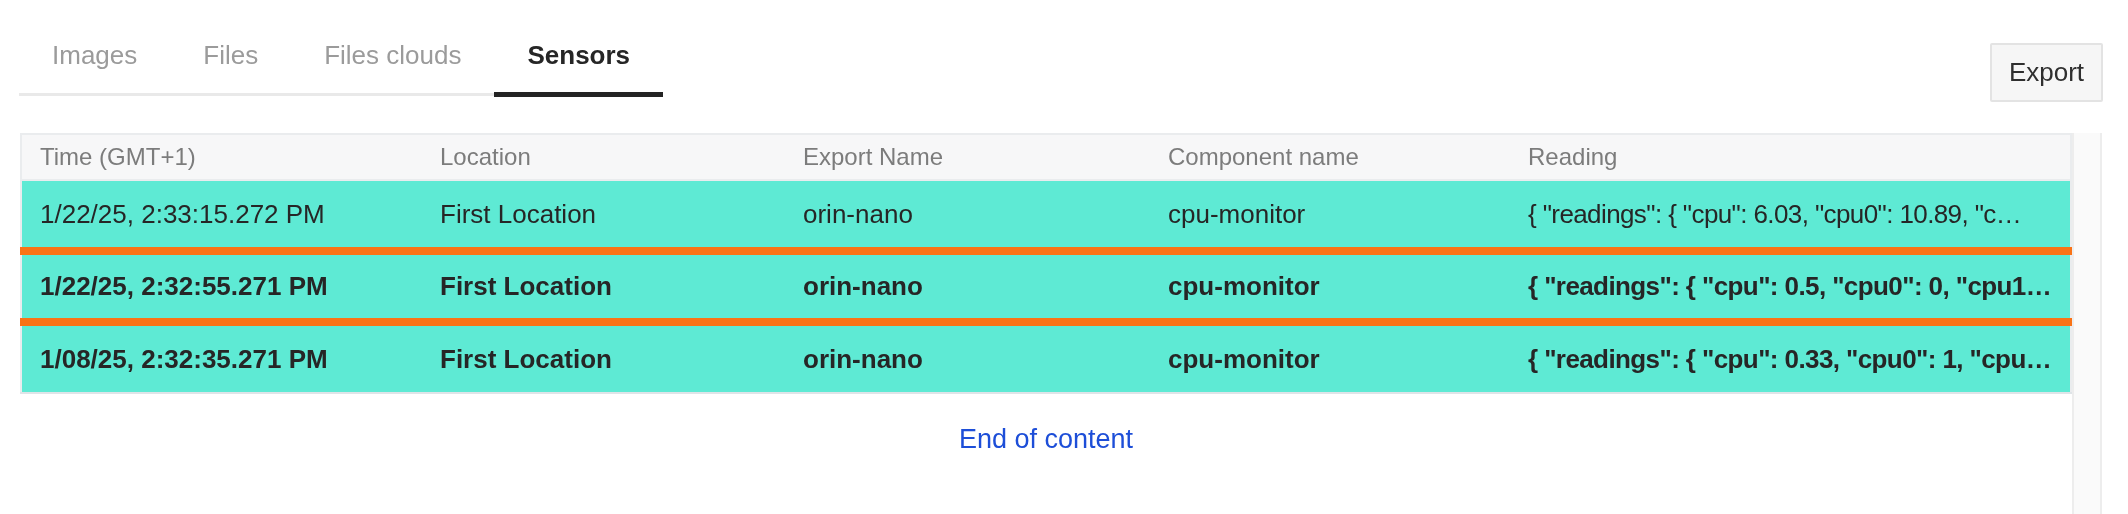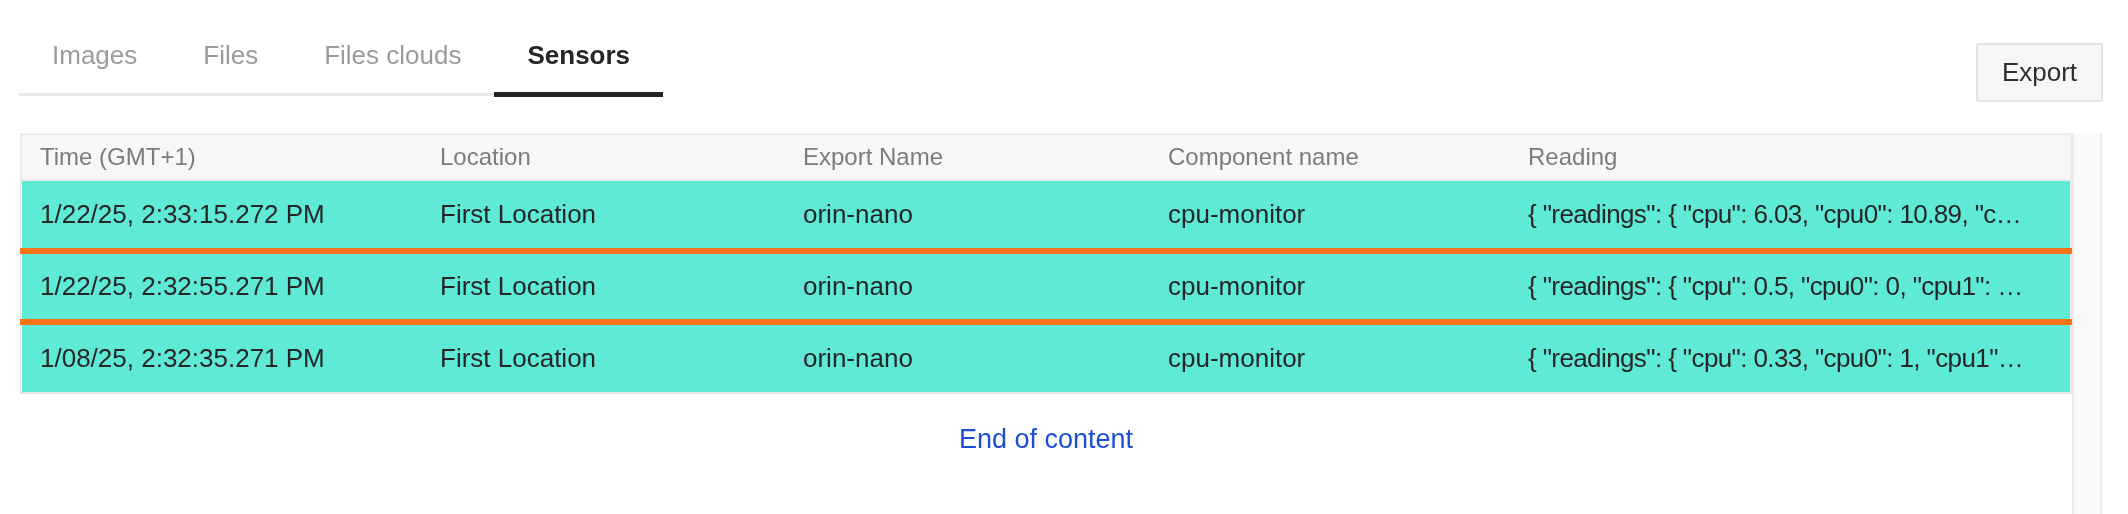--- a/index.html
+++ b/index.html
@@ -8,42 +8,42 @@
 
   
   .tabbar { position:absolute; left:19px; top:26px; display:inline-flex;
             border-bottom:3px solid #e9e9e9; }
   .tab { padding:14px 33px 22px 33px; font-size:26px; line-height:30px;
          color:#9b9b9b; border-bottom:5px solid transparent; margin-bottom:-4px;
          cursor:pointer; white-space:nowrap; }
   .tab.active { color:#262626; font-weight:700; border-bottom-color:#232323; }
 
   
-  .export-btn { position:absolute; top:43px; right:25px; width:127px; height:59px;
+  .export-btn { position:absolute; top:43px; right:25px; width:113px; height:59px;
                 background:#f6f6f6; border:2px solid #e3e3e3; border-radius:2px;
                 font-family:"Liberation Sans", sans-serif;
                 font-size:26px; color:#2f2f2f; cursor:pointer; }
 
   
   .panel { position:absolute; left:20px; top:133px; right:26px; bottom:0;
            display:flex; align-items:stretch; }
   .table-wrap { flex:1 1 auto; min-width:0; }
   .gutter { flex:0 0 30px; background:#fafafa;
             border-left:2px solid #ededed; border-right:2px solid #ededed; }
 
   
   table { width:100%; border-collapse:collapse; table-layout:fixed;
           border:2px solid #eaecee; border-bottom-color:#dfe4e8; }
   thead th { height:46px; background:#f7f7f8; font-weight:400; font-size:24px;
              color:#7c7c7c; text-align:left; padding:0 10px 0 18px;
              border-bottom:2px solid #eaecee; white-space:nowrap; overflow:hidden; }
   tbody td { height:71px; font-size:26px; color:#262626; text-align:left;
              padding:0 10px 0 18px; white-space:nowrap; overflow:hidden;
              background:#5eead4; }
-  tbody tr + tr td { border-top:6px solid #f97316; }
+  tbody tr + tr td { border-top:8px solid #f97316;font-weight:bold; }
   .cell-reading { text-overflow:ellipsis; letter-spacing:-0.6px; }
 
   
   .end-msg { margin-top:30px; text-align:center; font-size:27px; color:#1d4ed8; }
 </style>
 </head>
 <body>
 
 <nav class="tabbar">
   <div class="tab">Images</div>

